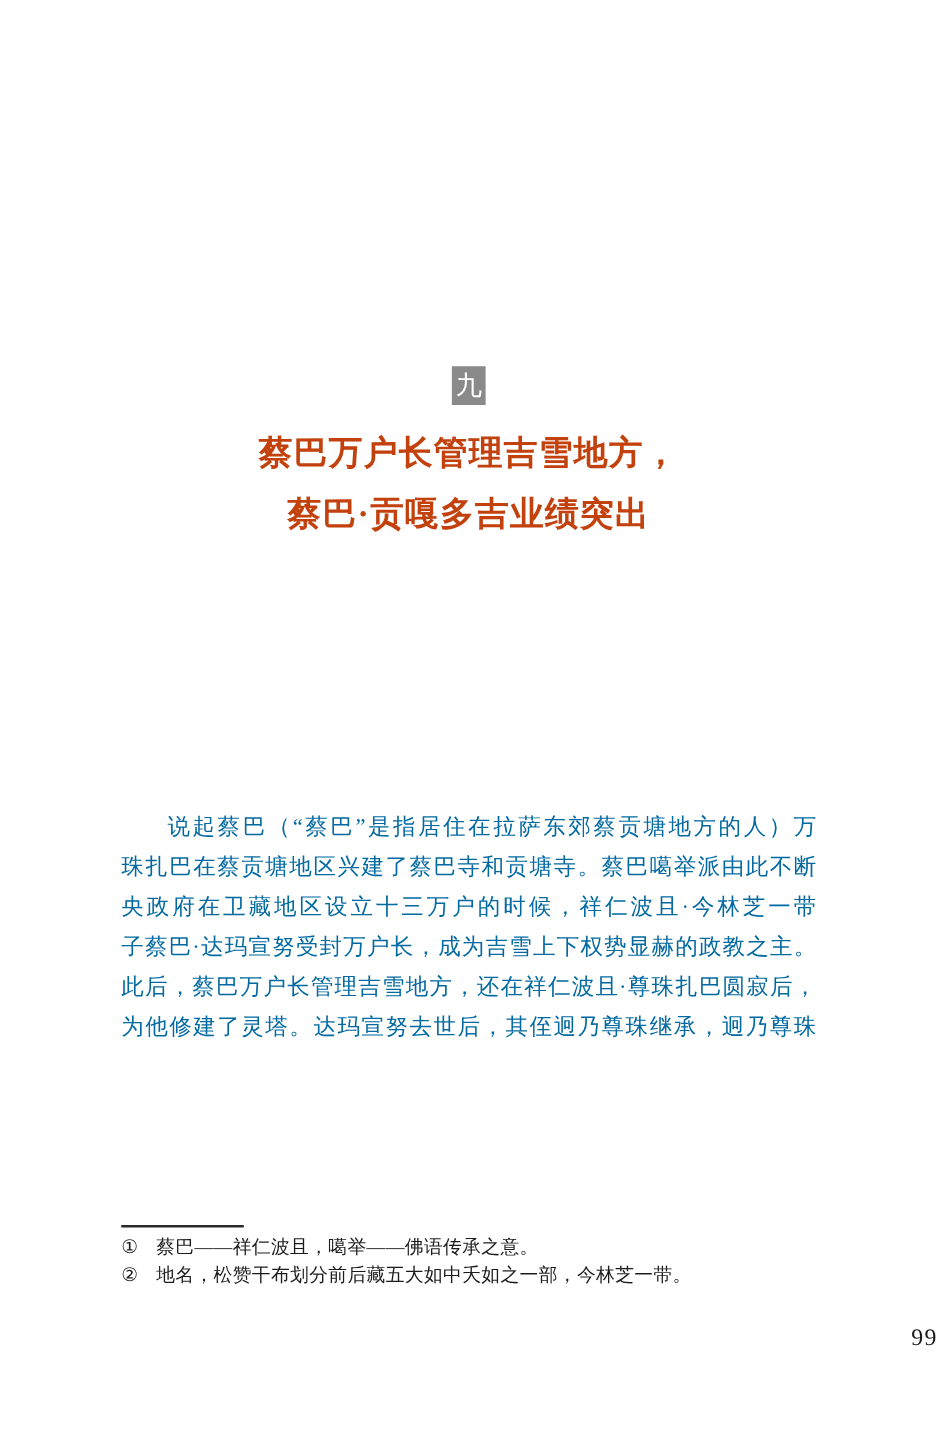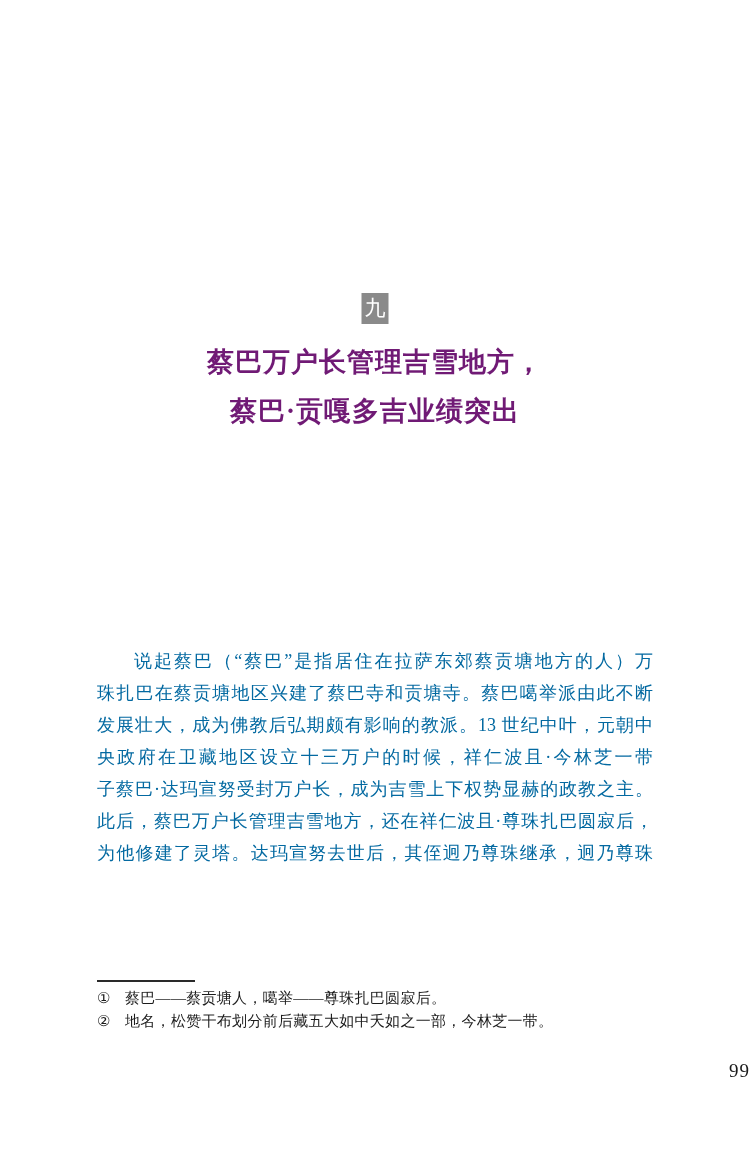--- a/index.html
+++ b/index.html
@@ -29,21 +29,21 @@
     line-height: 31px;
     text-align: center;
   }
   .chapter-title {
     position: absolute;
     left: 0;
     right: 0;
     text-align: center;
     font-size: 27px;
     font-weight: bold;
-    color: #701a75;
+    color: #c2410c;
     letter-spacing: 1px;
   }
   .chapter-title.line1 { top: 344px; }
   .chapter-title.line2 { top: 393px; font-family: Liberation Serif, serif; }
   .body-paragraph {
     position: absolute;
     top: 645px;
     left: 97px;
     width: 556px;
     font-size: 18px;
@@ -112,33 +112,32 @@
 
   <div class="chapter-box">九</div>
 
   <div class="chapter-title line1">蔡巴万户长管理吉雪地方，</div>
 
   <div class="chapter-title line2">蔡巴·贡嘎多吉业绩突出</div>
 
   <div class="body-paragraph">
     <div class="body-line first">说起蔡巴（“蔡巴”是指居住在拉萨东郊蔡贡塘地方的人）万</div>
     <div class="body-line">珠扎巴在蔡贡塘地区兴建了蔡巴寺和贡塘寺。蔡巴噶举派由此不断</div>
-    <div class="body-line">发展壮大，成为佛教后弘期颇有影响的教派。13 世纪中叶，元朝中</div>
     <div class="body-line">央政府在卫藏地区设立十三万户的时候，祥仁波且·今林芝一带</div>
     <div class="body-line">子蔡巴·达玛宣努受封万户长，成为吉雪上下权势显赫的政教之主。</div>
     <div class="body-line">此后，蔡巴万户长管理吉雪地方，还在祥仁波且·尊珠扎巴圆寂后，</div>
     <div class="body-line">为他修建了灵塔。达玛宣努去世后，其侄迥乃尊珠继承，迥乃尊珠</div>
   </div>
 
   <div class="footnote-divider"></div>
 
   <div class="footnotes">
     <div class="footnote-item">
       <span class="footnote-marker">①</span>
-      <span class="footnote-text">蔡巴——蔡贡塘人，噶举——尊珠扎巴圆寂后。</span>
+      <span class="footnote-text">蔡巴——祥仁波且，噶举——佛语传承之意。</span>
     </div>
     <div class="footnote-item">
       <span class="footnote-marker">②</span>
       <span class="footnote-text">地名，松赞干布划分前后藏五大如中夭如之一部，今林芝一带。</span>
     </div>
   </div>
 
   <div class="page-number">99</div>
 
 </div>

